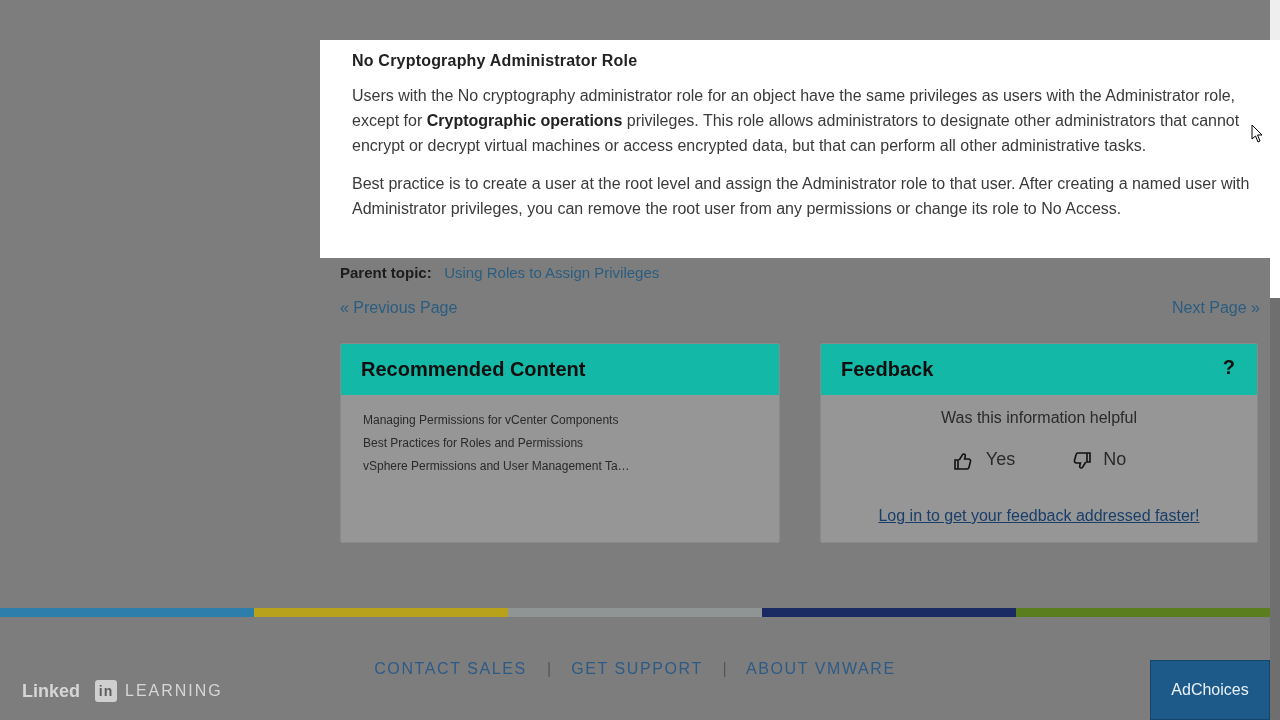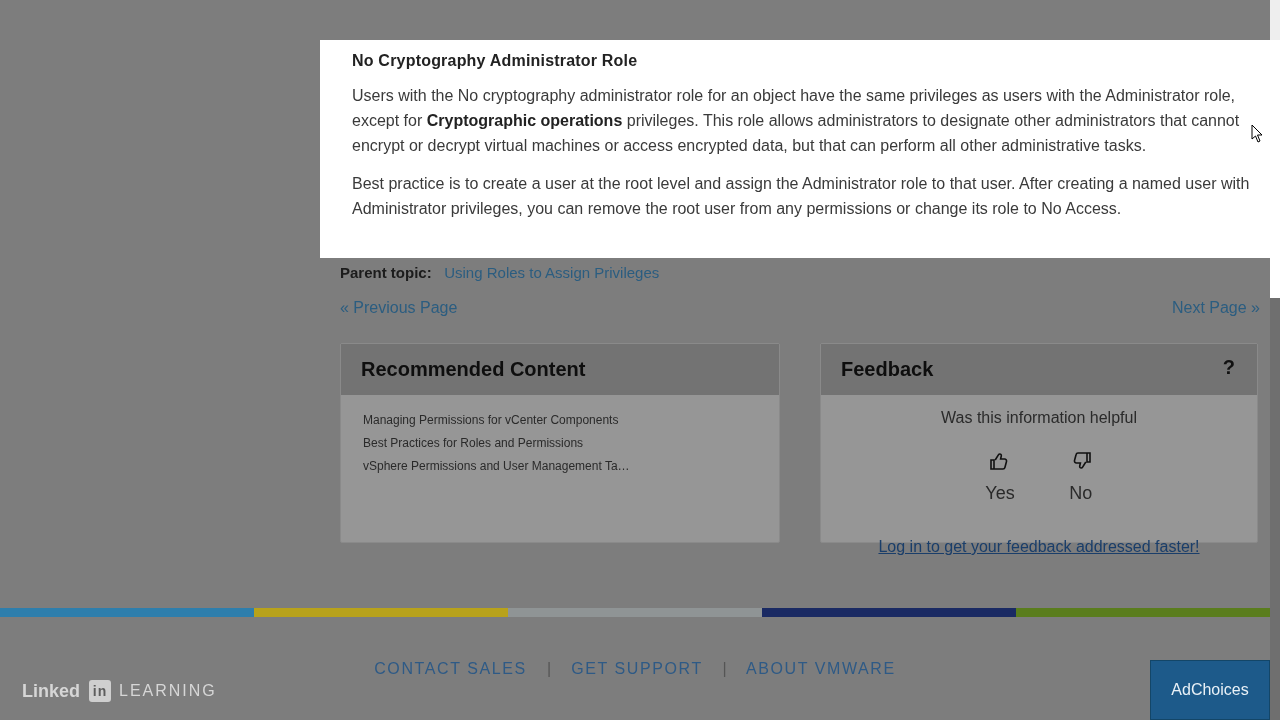--- a/index.html
+++ b/index.html
@@ -80,21 +80,21 @@
     display: flex;
     gap: 40px;
     margin-top: 6px;
   }
   .card {
     background: #969696;
     border: 1px solid #8a8a8a;
     border-radius: 2px;
   }
   .card-header {
-    background: #737373;
+    background: #14b8a6;
     color: #0e0e0e;
     font-size: 20px;
     font-weight: 600;
     padding: 14px 20px;
     position: relative;
   }
   .card-header .qmark {
     position: absolute;
     right: 22px;
     top: 12px;
@@ -120,21 +120,21 @@
     color: #2a2a2a;
   }
   .fb-question { font-size: 16px; margin-top: 2px; }
   .fb-actions {
     display: flex;
     justify-content: center;
     gap: 54px;
     margin-top: 22px;
     font-size: 18px;
   }
-  .fb-action { display: flex; align-items: center; gap: 10px; flex-direction: column; }
+  .fb-action { display: flex; align-items: flex-start; gap: 10px; }
   .thumb-svg { width: 24px; height: 24px; display: block; }
   .fb-login {
     margin-top: 34px;
     font-size: 16px;
     color: #1a3e6a;
     text-decoration: underline;
   }
 
   
   .stripe {
@@ -200,21 +200,21 @@
   .in-box {
     display: inline-flex;
     align-items: center;
     justify-content: center;
     width: 22px; height: 22px;
     background: #cfcfcf;
     color: #5d5d5d;
     font-weight: 800;
     font-size: 14px;
     border-radius: 3px;
-    margin-left: 1px;
+    margin-left: 7px;
   }
   .learning { font-size: 16px; letter-spacing: 2px; }
 
   
   .cursor {
     position: absolute;
     left: 1251px;
     top: 124px;
     width: 14px;
     height: 20px;

